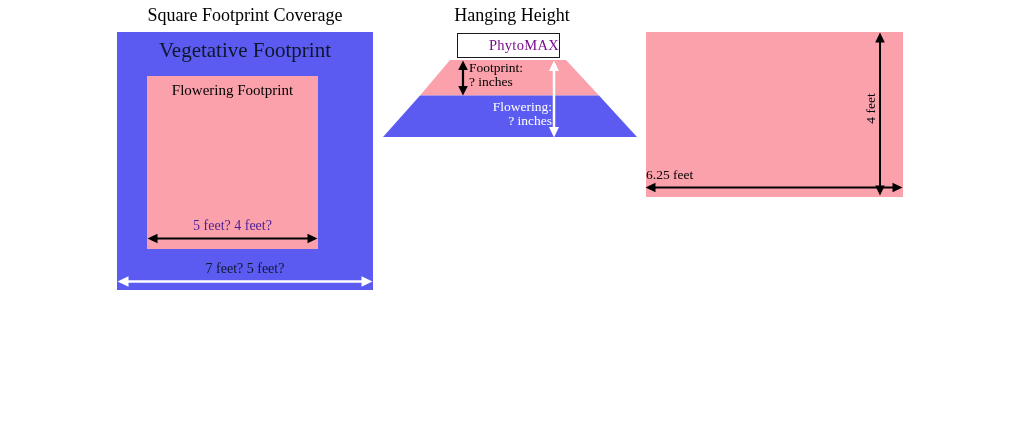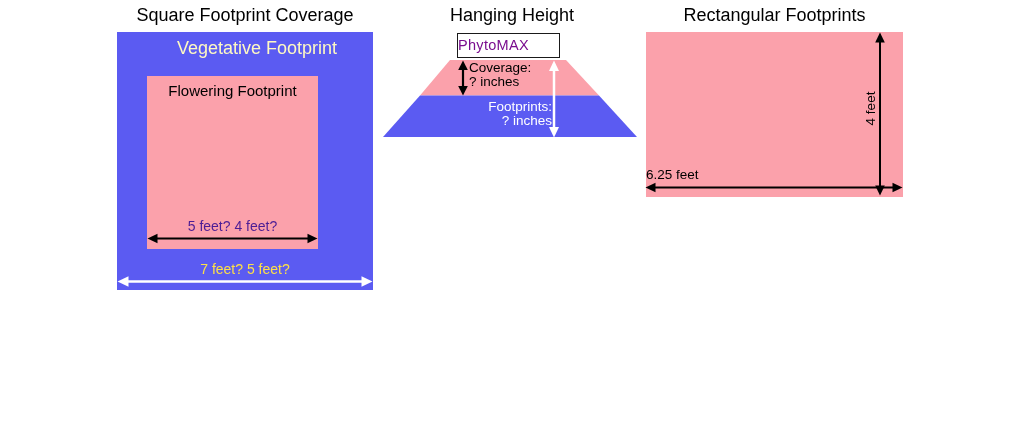--- a/index.html
+++ b/index.html
@@ -1,44 +1,44 @@
 <!DOCTYPE html>
 <html><head>
 <meta charset="utf-8">
 <style>
   html, body { margin: 0; padding: 0; background: #ffffff; }
   .canvas {
     position: relative;
     width: 932px;
     height: 427px;
     background: #ffffff;
-    font-family: Liberation Sans, sans-serif;
+    font-family: Liberation Serif, serif;
     overflow: hidden;
   }
   .sec-title {
     position: absolute;
     top: 5px;
     text-align: center;
     font-size: 18px;
     color: #000000;
     white-space: nowrap;
   }
   
   .blue-square {
     position: absolute;
     left: 117px; top: 32px;
     width: 256px; height: 258px;
     background: #5B5BF2;
   }
   .veg-label {
     position: absolute;
-    left: 12px; top: 6px; width: 100%;
-    text-align: center;
-    color: #fef9c3;
-    font-size: 18px;
+    left: 0; top: 6px; width: 100%;
+    text-align: center;
+    color: #0f172a;
+    font-size: 21px;
   }
   .pink-square {
     position: absolute;
     left: 30px; top: 44px;
     width: 171px; height: 173px;
     background: #FBA1AB;
   }
   .flow-label {
     position: absolute;
     left: 0; top: 6px; width: 100%;
@@ -47,31 +47,31 @@
     font-size: 15px;
   }
   .dim-label {
     position: absolute;
     width: 100%;
     text-align: center;
     font-size: 14px;
     white-space: nowrap;
   }
   .dim-black { color: #4c1d95; top: 142px; }
-  .dim-white { color: #fde047; top: 229px; }
+  .dim-white { color: #0f172a; top: 229px; }
   .arrow-svg { position: absolute; display: block; }
   
   .trapezoid-svg { position: absolute; left: 380px; top: 58px; }
   .phytomax-box {
     position: absolute;
     left: 457px; top: 33px;
     width: 101px; height: 23px;
     background: #ffffff;
     border: 1.5px solid #1a1a1a;
-    text-align: left;
+    text-align: right;
     line-height: 23px;
     font-size: 14.5px;
     font-weight: 500;
     letter-spacing: 0.3px;
     color: #7A0D8F;
     z-index: 3;
   }
   .flowering-note {
     position: absolute;
     left: 469px; top: 61px;
@@ -120,21 +120,20 @@
 </style>
 </head>
 <body>
 
 <div class="canvas">
 
   <div class="sec-title" style="left:117px; width:256px;">Square Footprint Coverage</div>
 
   <div class="sec-title" style="left:384px; width:256px;">Hanging Height</div>
 
-  <div class="sec-title" style="left:646px; width:257px;">Rectangular Footprints</div>
 
   <div class="blue-square">
     <div class="veg-label">Vegetative Footprint</div>
 
     <div class="pink-square">
       <div class="flow-label">Flowering Footprint</div>
 
       <div class="dim-label dim-black">5 feet? 4 feet?</div>
 
       <svg class="arrow-svg" style="left:0; top:156px;" width="171" height="13">
@@ -162,32 +161,32 @@
     <span>PhytoMAX</span>
   </div>
 
   <svg class="arrow-svg" style="left:456px; top:60px; z-index:2;" width="14" height="36">
     <line x1="7" y1="8" x2="7" y2="28" stroke="#000000" stroke-width="2.2"></line>
     <polygon points="7,0.5 2.2,10 11.8,10" fill="#000000"></polygon>
     <polygon points="7,35.5 2.2,26 11.8,26" fill="#000000"></polygon>
   </svg>
 
   <div class="flowering-note">
-    <div>Coverage:</div>
+    <div>Footprint:</div>
     <div>? inches</div>
   </div>
 
   <svg class="arrow-svg" style="left:547px; top:60px; z-index:2;" width="14" height="78">
     <line x1="7" y1="9" x2="7" y2="69" stroke="#ffffff" stroke-width="2.5"></line>
     <polygon points="7,0.5 2,11 12,11" fill="#ffffff"></polygon>
     <polygon points="7,77.5 2,67 12,67" fill="#ffffff"></polygon>
   </svg>
 
   <div class="vegetative-note">
-    <div>Footprints:</div>
+    <div>Flowering:</div>
     <div>? inches</div>
   </div>
 
   <div class="pink-rect"></div>
 
   <div class="rect-width-label">6.25 feet</div>
 
   <svg class="arrow-svg" style="left:645px; top:181px;" width="258" height="13">
     <line x1="9" y1="6.5" x2="249" y2="6.5" stroke="#000000" stroke-width="2"></line>
     <polygon points="0.5,6.5 10.5,1.7 10.5,11.3" fill="#000000"></polygon>

